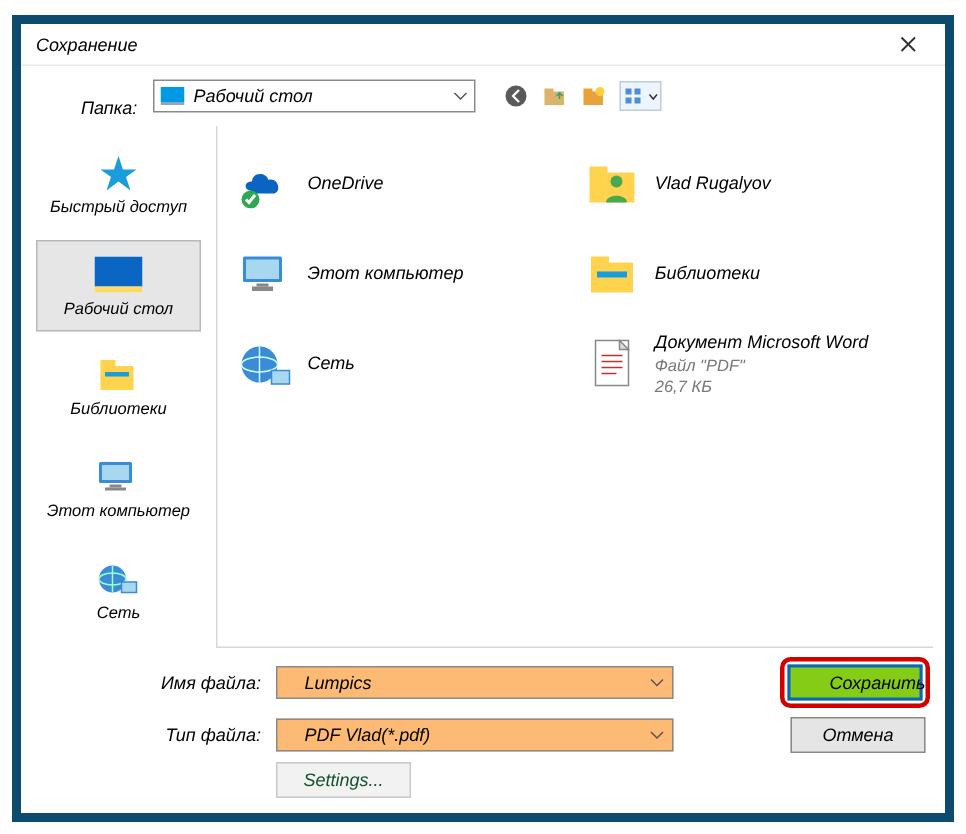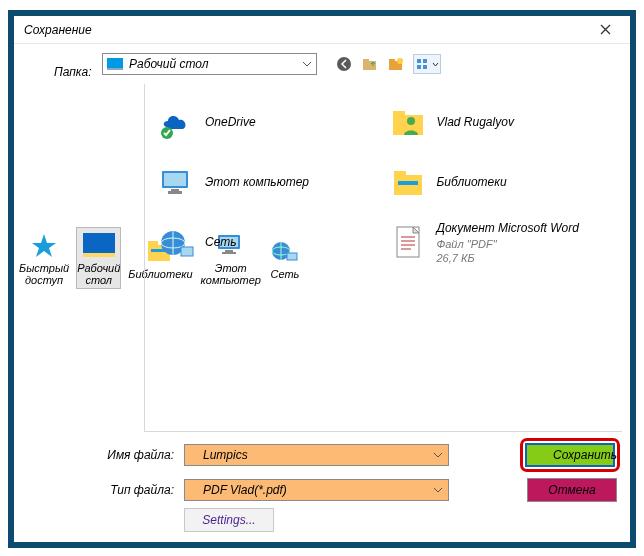--- a/index.html
+++ b/index.html
@@ -11,43 +11,43 @@
 .close-btn { width: 30px; height: 20px; display: flex; align-items: center; justify-content: center; cursor: pointer; }
 
 .toolbar { height: 40px; display: flex; align-items: center; gap: 8px; padding: 6px 8px 6px 100px; }
 .toolbar .lbl { width: 40px; text-align: right; padding-right: 6px; margin-left: -60px; margin-top: 16px; }
 .folder-select { flex: 0 0 215px; height: 22px; border: 1px solid #8a8a8a; background: #fff; display: flex; align-items: center; padding: 0 4px; cursor: pointer; }
 .folder-select .chev { margin-left: auto; }
 .tool-icons { display: flex; gap: 8px; align-items: center; margin-left: 10px; }
 .tool-icons .ico { width: 18px; height: 18px; display: flex; align-items: center; justify-content: center; cursor: pointer; }
 
 .body { flex: 1; display: flex; min-height: 0; }
-.sidebar { width: 130px; padding: 8px 4px; display: flex; flex-direction: row; gap: 6px; align-items: center; }
+.sidebar { width: 130px; padding: 8px 4px; display: flex; flex-direction: column; gap: 6px; align-items: center; }
 .sidebar-item { width: 110px; height: 62px; display: flex; flex-direction: column; align-items: center; justify-content: center; gap: 3px; cursor: pointer; border: 1px solid transparent; }
 .sidebar-item.sel { background: #e6e6e6; border: 1px solid #b9b9b9; }
 .sidebar-item .icon { width: 32px; height: 28px; display: flex; align-items: center; justify-content: center; }
 .sidebar-item .lbl { font-size: 11px; text-align: center; }
 
 .content { flex: 1; border-left: 1px solid #d8d8d8; border-bottom: 1px solid #d8d8d8; margin-right: 8px; padding: 12px; display: grid; grid-template-columns: 1fr 1fr; grid-auto-rows: 54px; gap: 6px 10px; align-content: start; }
 .file-item { display: flex; align-items: center; gap: 8px; cursor: pointer; }
 .file-item .icon { width: 40px; height: 40px; display: flex; align-items: center; justify-content: center; }
 .file-item .txt { display: flex; flex-direction: column; line-height: 1.3; }
 .file-item .sub { color: #777; font-size: 11px; }
 
 .bottom { padding: 6px 10px 10px 10px; display: flex; flex-direction: column; gap: 6px; }
 .row { display: flex; align-items: center; gap: 10px; }
 .row .lbl { width: 150px; text-align: right; }
 .row .field { flex: 0 0 265px; height: 22px; border: 1px solid #8a8a8a; padding: 0 22px 0 18px; background: #fdba74; position: relative; display: flex; align-items: center; }
 .row .field .chev { position: absolute; right: 5px; }
 .row .spacer { flex: 1; }
-.btn { width: 90px; height: 24px; border: 1px solid #8a8a8a; background: #be185d; display: flex; align-items: center; justify-content: center; cursor: pointer; }
+.btn { width: 90px; height: 24px; border: 1px solid #8a8a8a; background: #e5e5e5; display: flex; align-items: center; justify-content: center; cursor: pointer; }
 .btn.primary { background: #84cc16; border: 2px solid #0a64c2; padding-left: 30px; }
 .highlight-ring { border: 3px solid #d40000; border-radius: 7px; padding: 2px; box-shadow: 0 0 0 1px rgba(255,255,255,.4) inset; }
 
-.settings-btn { width: 90px; height: 24px; border: 1px solid #c8c8c8; background: #f2f2f2; color: #4c1d95; display: flex; align-items: center; justify-content: center; margin-left: 160px; }
+.settings-btn { width: 90px; height: 24px; border: 1px solid #c8c8c8; background: #f2f2f2; color: #14532d; display: flex; align-items: center; justify-content: center; margin-left: 160px; }
 
 
 </style>
 </head>
 <body>
 
 <div class="frame">
 
   <div class="titlebar">
     <span>Сохранение</span>

